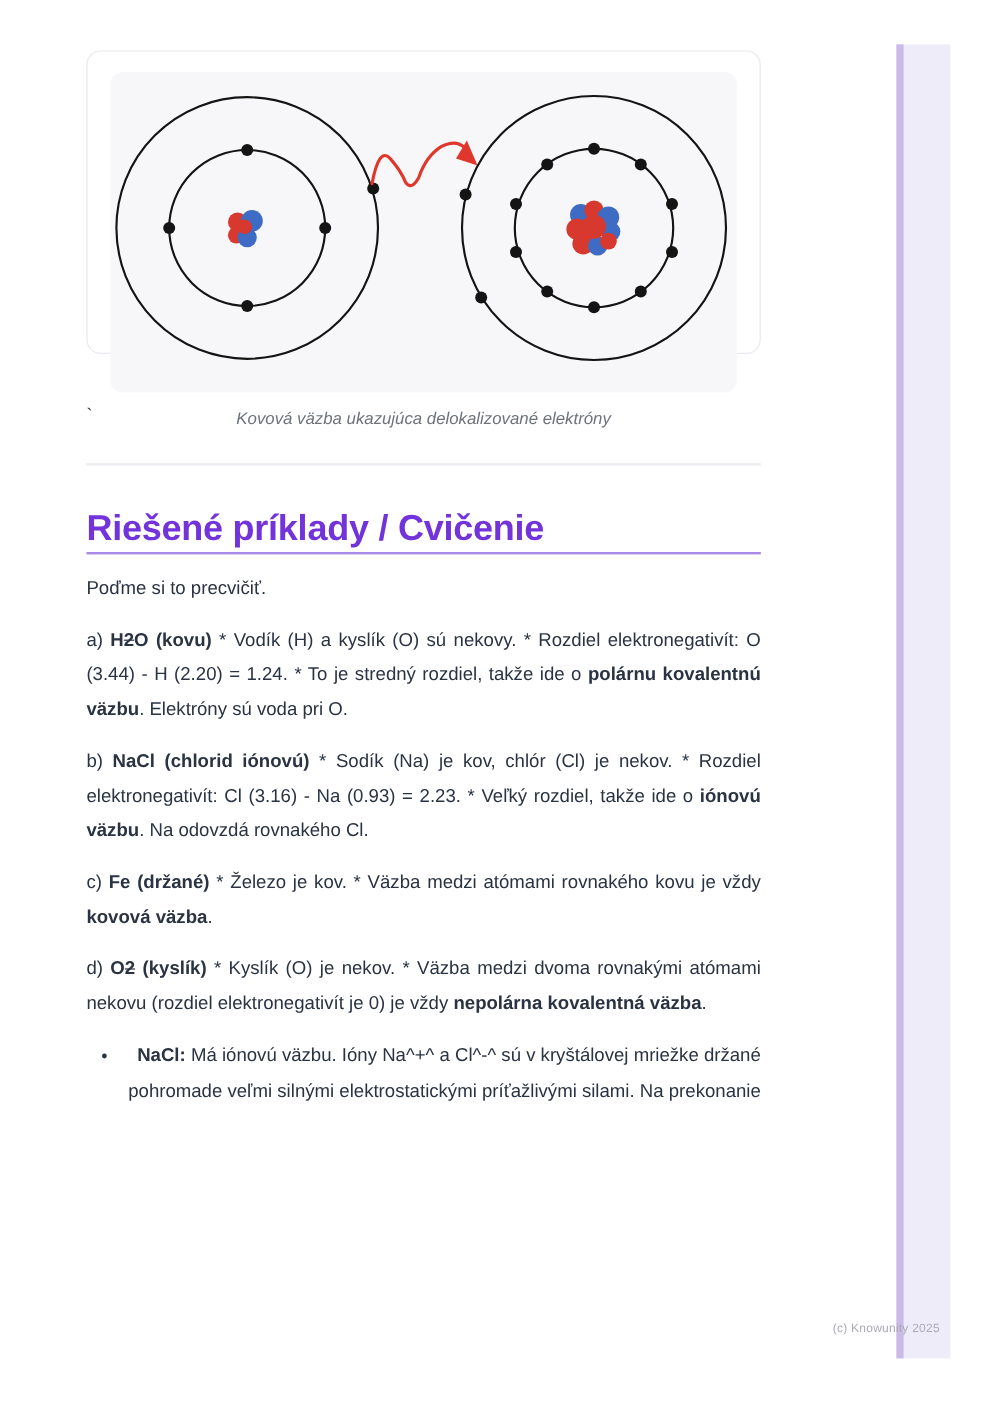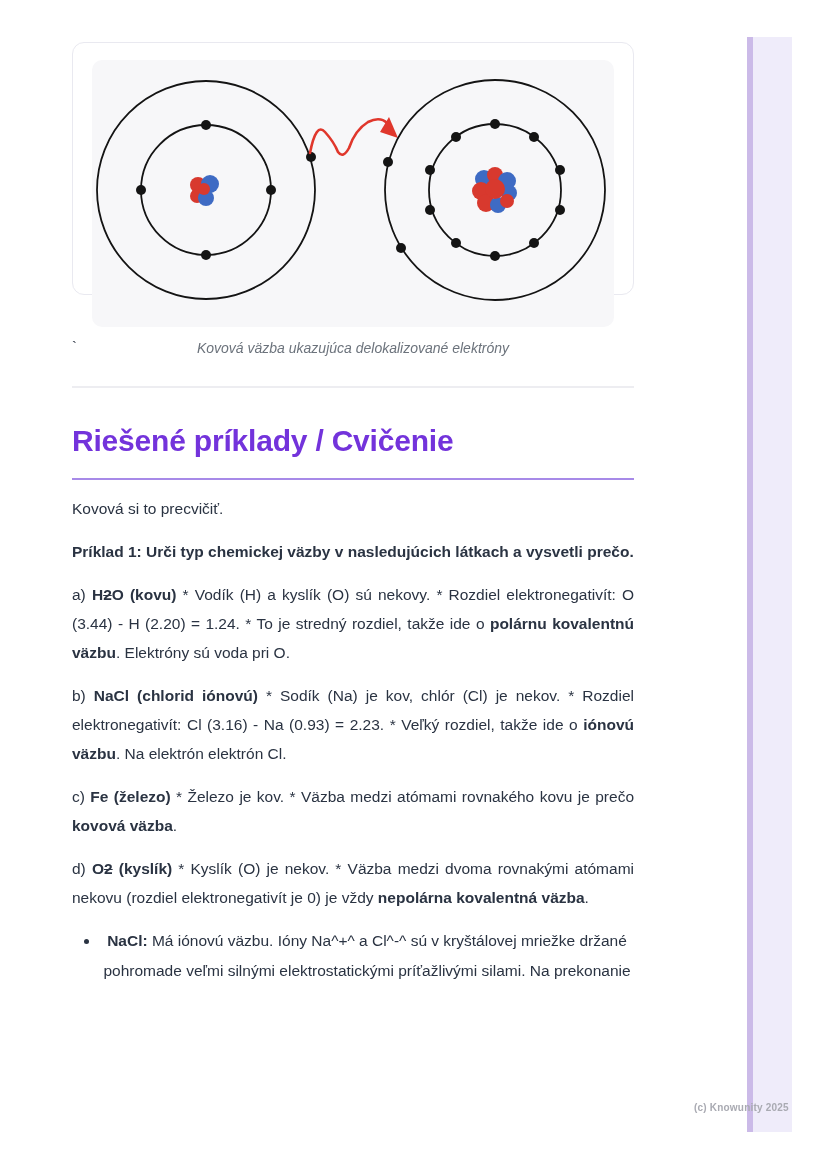--- a/index.html
+++ b/index.html
@@ -22,36 +22,36 @@
     font-size:14px;line-height:17px;color:#6c737c;
   }
   .orbit{fill:none;stroke:#141414;stroke-width:1.8;}
   .electron{fill:#141414;}
   .arrow-line{fill:none;stroke:#e0372c;stroke-width:2.6;stroke-linecap:round;}
   
   .stray{margin:37px 0 0;font-size:15px;line-height:29px;text-align:left;}
   .divider{margin:25px 0 0;border:none;border-top:2px solid #ededf1;}
   .section-title{
     margin:34px 0 8px;font-size:30px;line-height:38px;font-weight:700;
-    color:#7333db;padding-bottom:18px;border-bottom:2px solid #a78ae8;
+    color:#7333db;border-bottom:2px solid #a78ae8;
     letter-spacing:-0.2px;
   }
   p{margin:14px 0;font-size:15.5px;line-height:29px;text-align:justify;}
   .b{font-weight:700;}
   .st{text-decoration:line-through;}
   ul.bullets{margin:14px 0;padding-left:28px;}
-  ul.bullets li{font-size:15.5px;line-height:29.5px;text-align:center;}
+  ul.bullets li{font-size:15.5px;line-height:29.5px;text-align:right;}
   
   .side-bar{
     position:absolute;left:747px;top:37px;width:39px;height:1095px;
     background:#efecfa;border-left:6px solid #cbbae8;
   }
   .watermark{
     position:absolute;left:694px;top:1102px;font-size:10px;line-height:12px;
-    color:#a9aab2;letter-spacing:0.2px;z-index:3;white-space:nowrap;font-weight:bold;
+    color:#a9aab2;letter-spacing:0.2px;z-index:3;white-space:nowrap;
   }
 </style>
 </head>
 <body>
 
 <div class="main">
 
   <figure class="figure-card">
     <div class="figure-panel">
       <svg width="522" height="267" viewBox="0 0 522 267" xmlns="http://www.w3.org/2000/svg">
@@ -106,29 +106,28 @@
     </div>
     <figcaption class="figure-caption">Kovová väzba ukazujúca delokalizované elektróny</figcaption>
   </figure>
 
   <p class="stray">`</p>
 
   <hr class="divider">
 
   <h1 class="section-title">Riešené príklady / Cvičenie</h1>
 
-  <p>Kovová si to precvičiť.</p>
+  <p>Poďme si to precvičiť.</p>
 
-  <p class="b">Príklad 1: Urči typ chemickej väzby v nasledujúcich látkach a vysvetli prečo.</p>
 
   <p><span>a) </span><span class="b">H</span><span class="b st">2</span><span class="b">O (kovu)</span><span> * Vodík (H) a kyslík (O) sú nekovy. * Rozdiel elektronegativít: O (3.44) - H (2.20) = 1.24. * To je stredný rozdiel, takže ide o </span><span class="b">polárnu kovalentnú väzbu</span><span>. Elektróny sú voda pri O.</span></p>
 
-  <p><span>b) </span><span class="b">NaCl (chlorid iónovú)</span><span> * Sodík (Na) je kov, chlór (Cl) je nekov. * Rozdiel elektronegativít: Cl (3.16) - Na (0.93) = 2.23. * Veľký rozdiel, takže ide o </span><span class="b">iónovú väzbu</span><span>. Na elektrón elektrón Cl.</span></p>
+  <p><span>b) </span><span class="b">NaCl (chlorid iónovú)</span><span> * Sodík (Na) je kov, chlór (Cl) je nekov. * Rozdiel elektronegativít: Cl (3.16) - Na (0.93) = 2.23. * Veľký rozdiel, takže ide o </span><span class="b">iónovú väzbu</span><span>. Na odovzdá rovnakého Cl.</span></p>
 
-  <p><span>c) </span><span class="b">Fe (železo)</span><span> * Železo je kov. * Väzba medzi atómami rovnakého kovu je prečo </span><span class="b">kovová väzba</span><span>.</span></p>
+  <p><span>c) </span><span class="b">Fe (držané)</span><span> * Železo je kov. * Väzba medzi atómami rovnakého kovu je vždy </span><span class="b">kovová väzba</span><span>.</span></p>
 
   <p><span>d) </span><span class="b">O</span><span class="b st">2</span><span class="b"> (kyslík)</span><span> * Kyslík (O) je nekov. * Väzba medzi dvoma rovnakými atómami nekovu (rozdiel elektronegativít je 0) je vždy </span><span class="b">nepolárna kovalentná väzba</span><span>.</span></p>
 
 
   <ul class="bullets">
     <li><span class="b">NaCl:</span><span> Má iónovú väzbu. Ióny Na^+^ a Cl^-^ sú v kryštálovej mriežke držané pohromade veľmi silnými elektrostatickými príťažlivými silami. Na prekonanie</span></li>
   </ul>
 
 </div>
 

